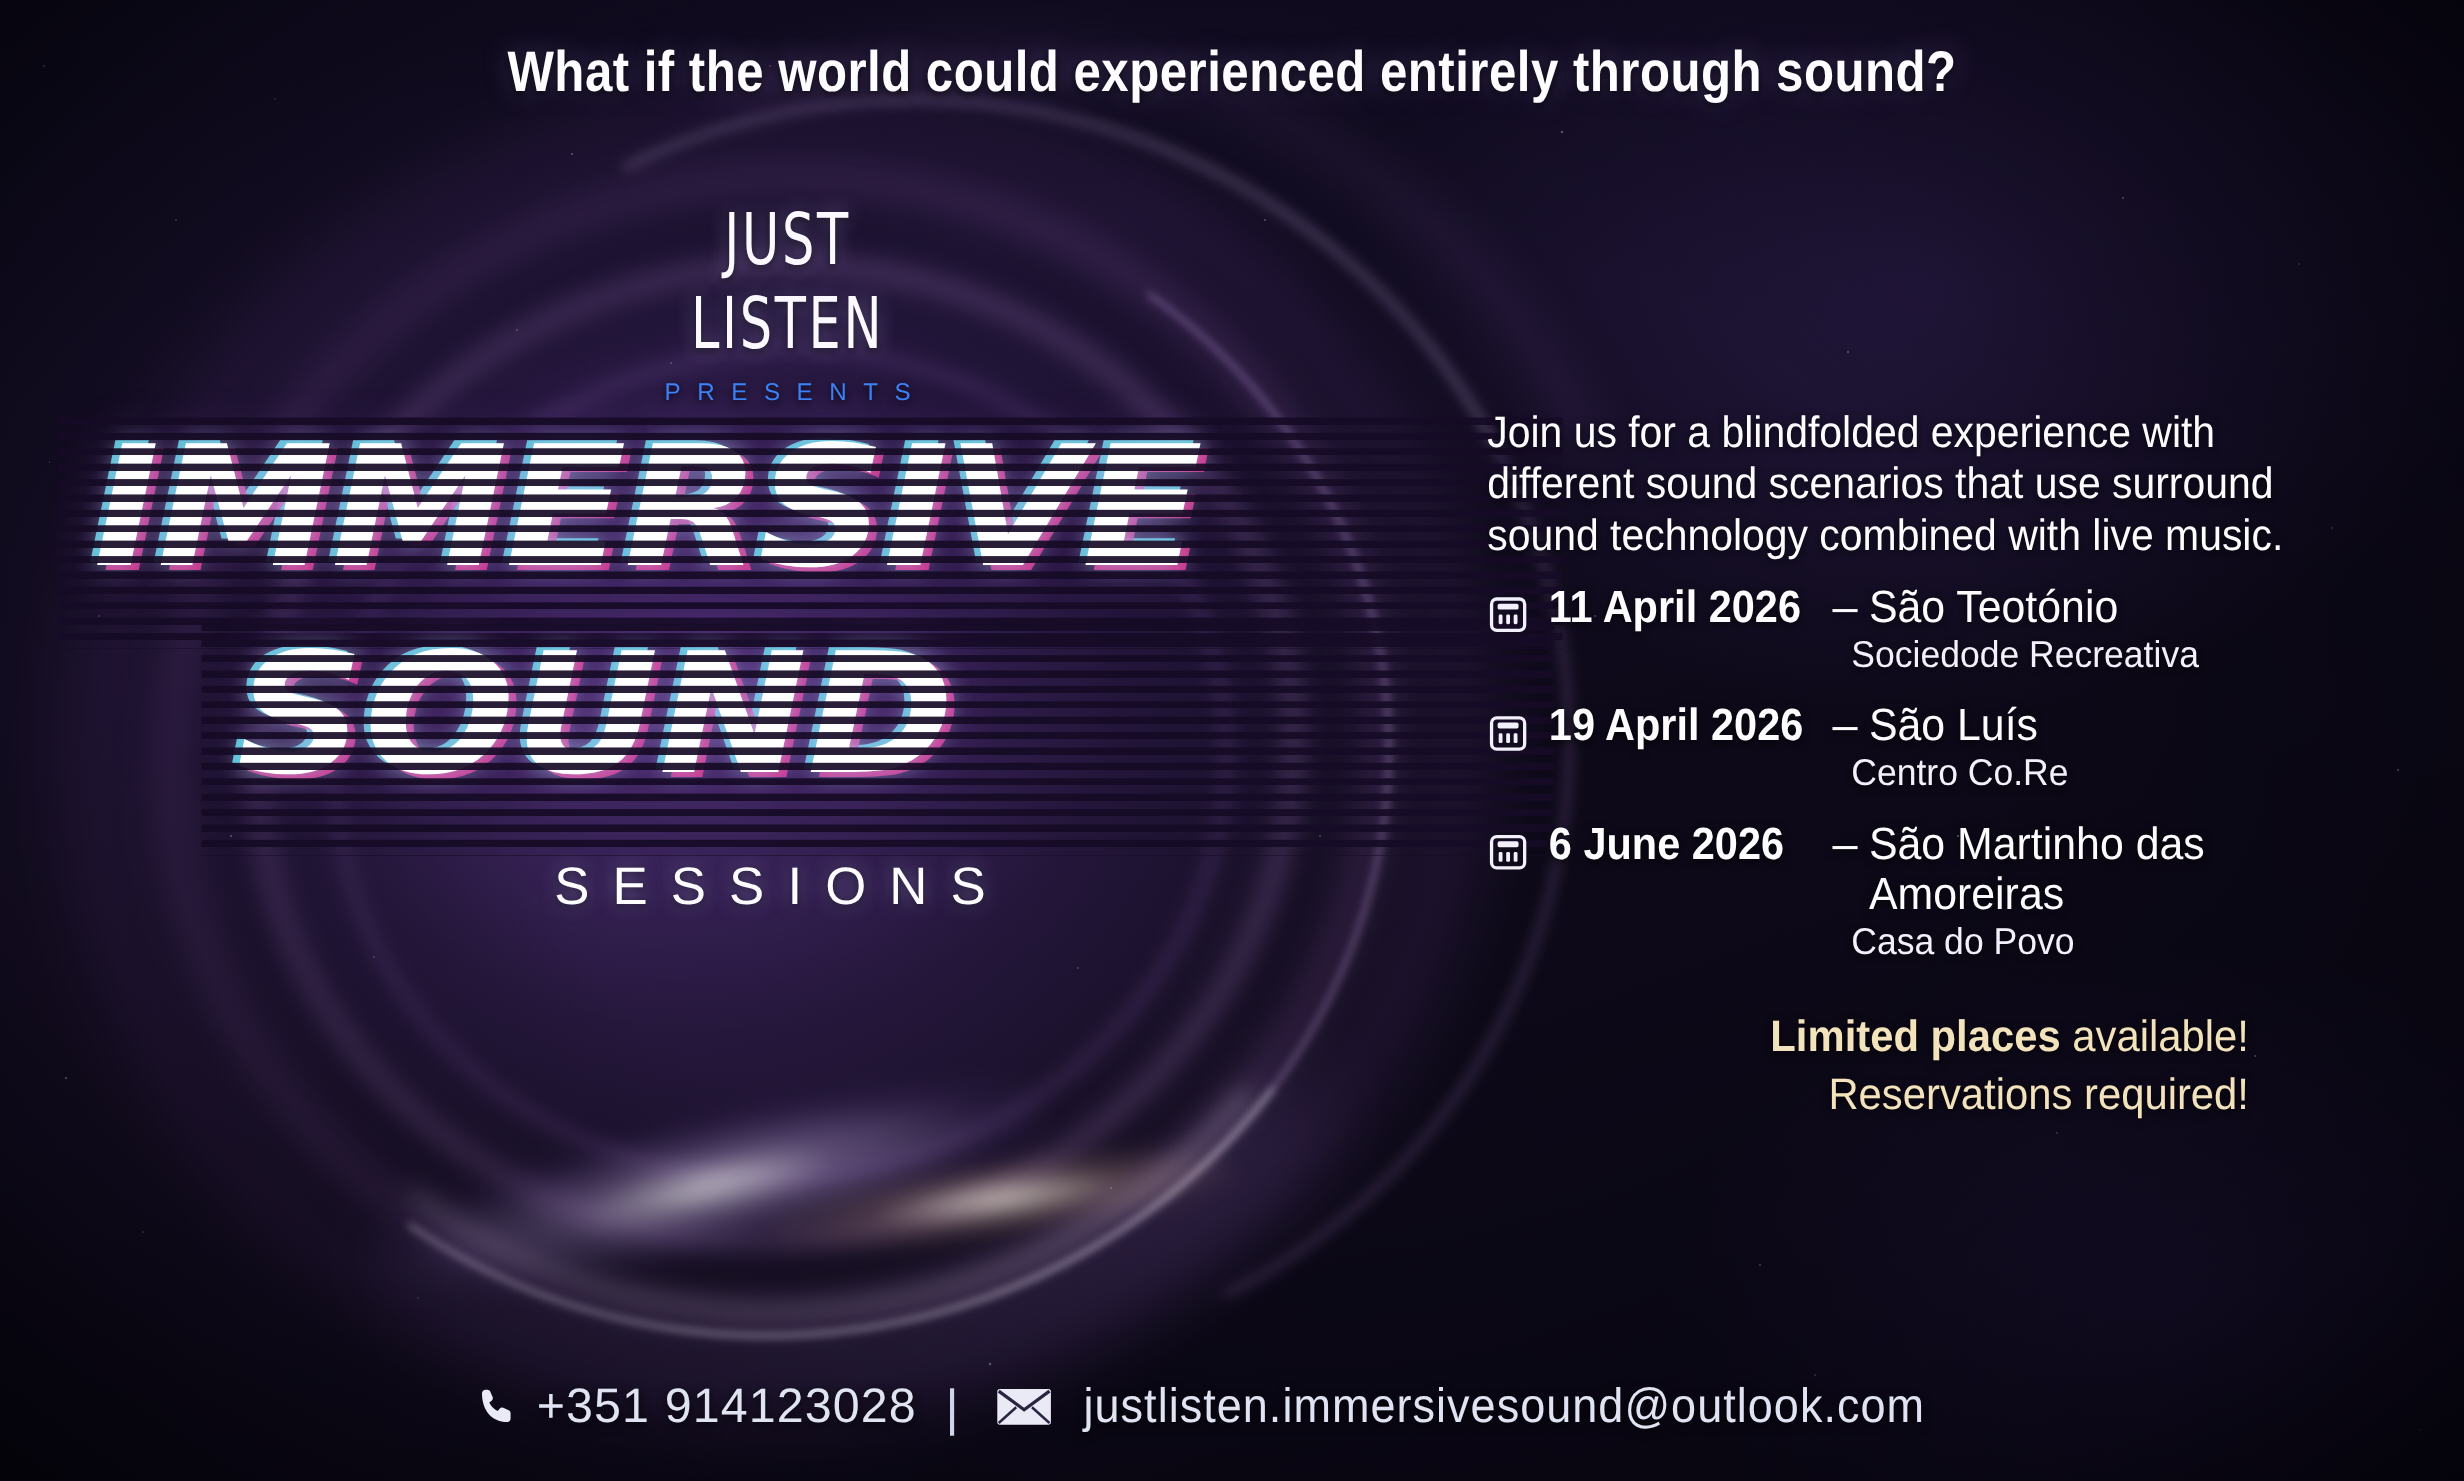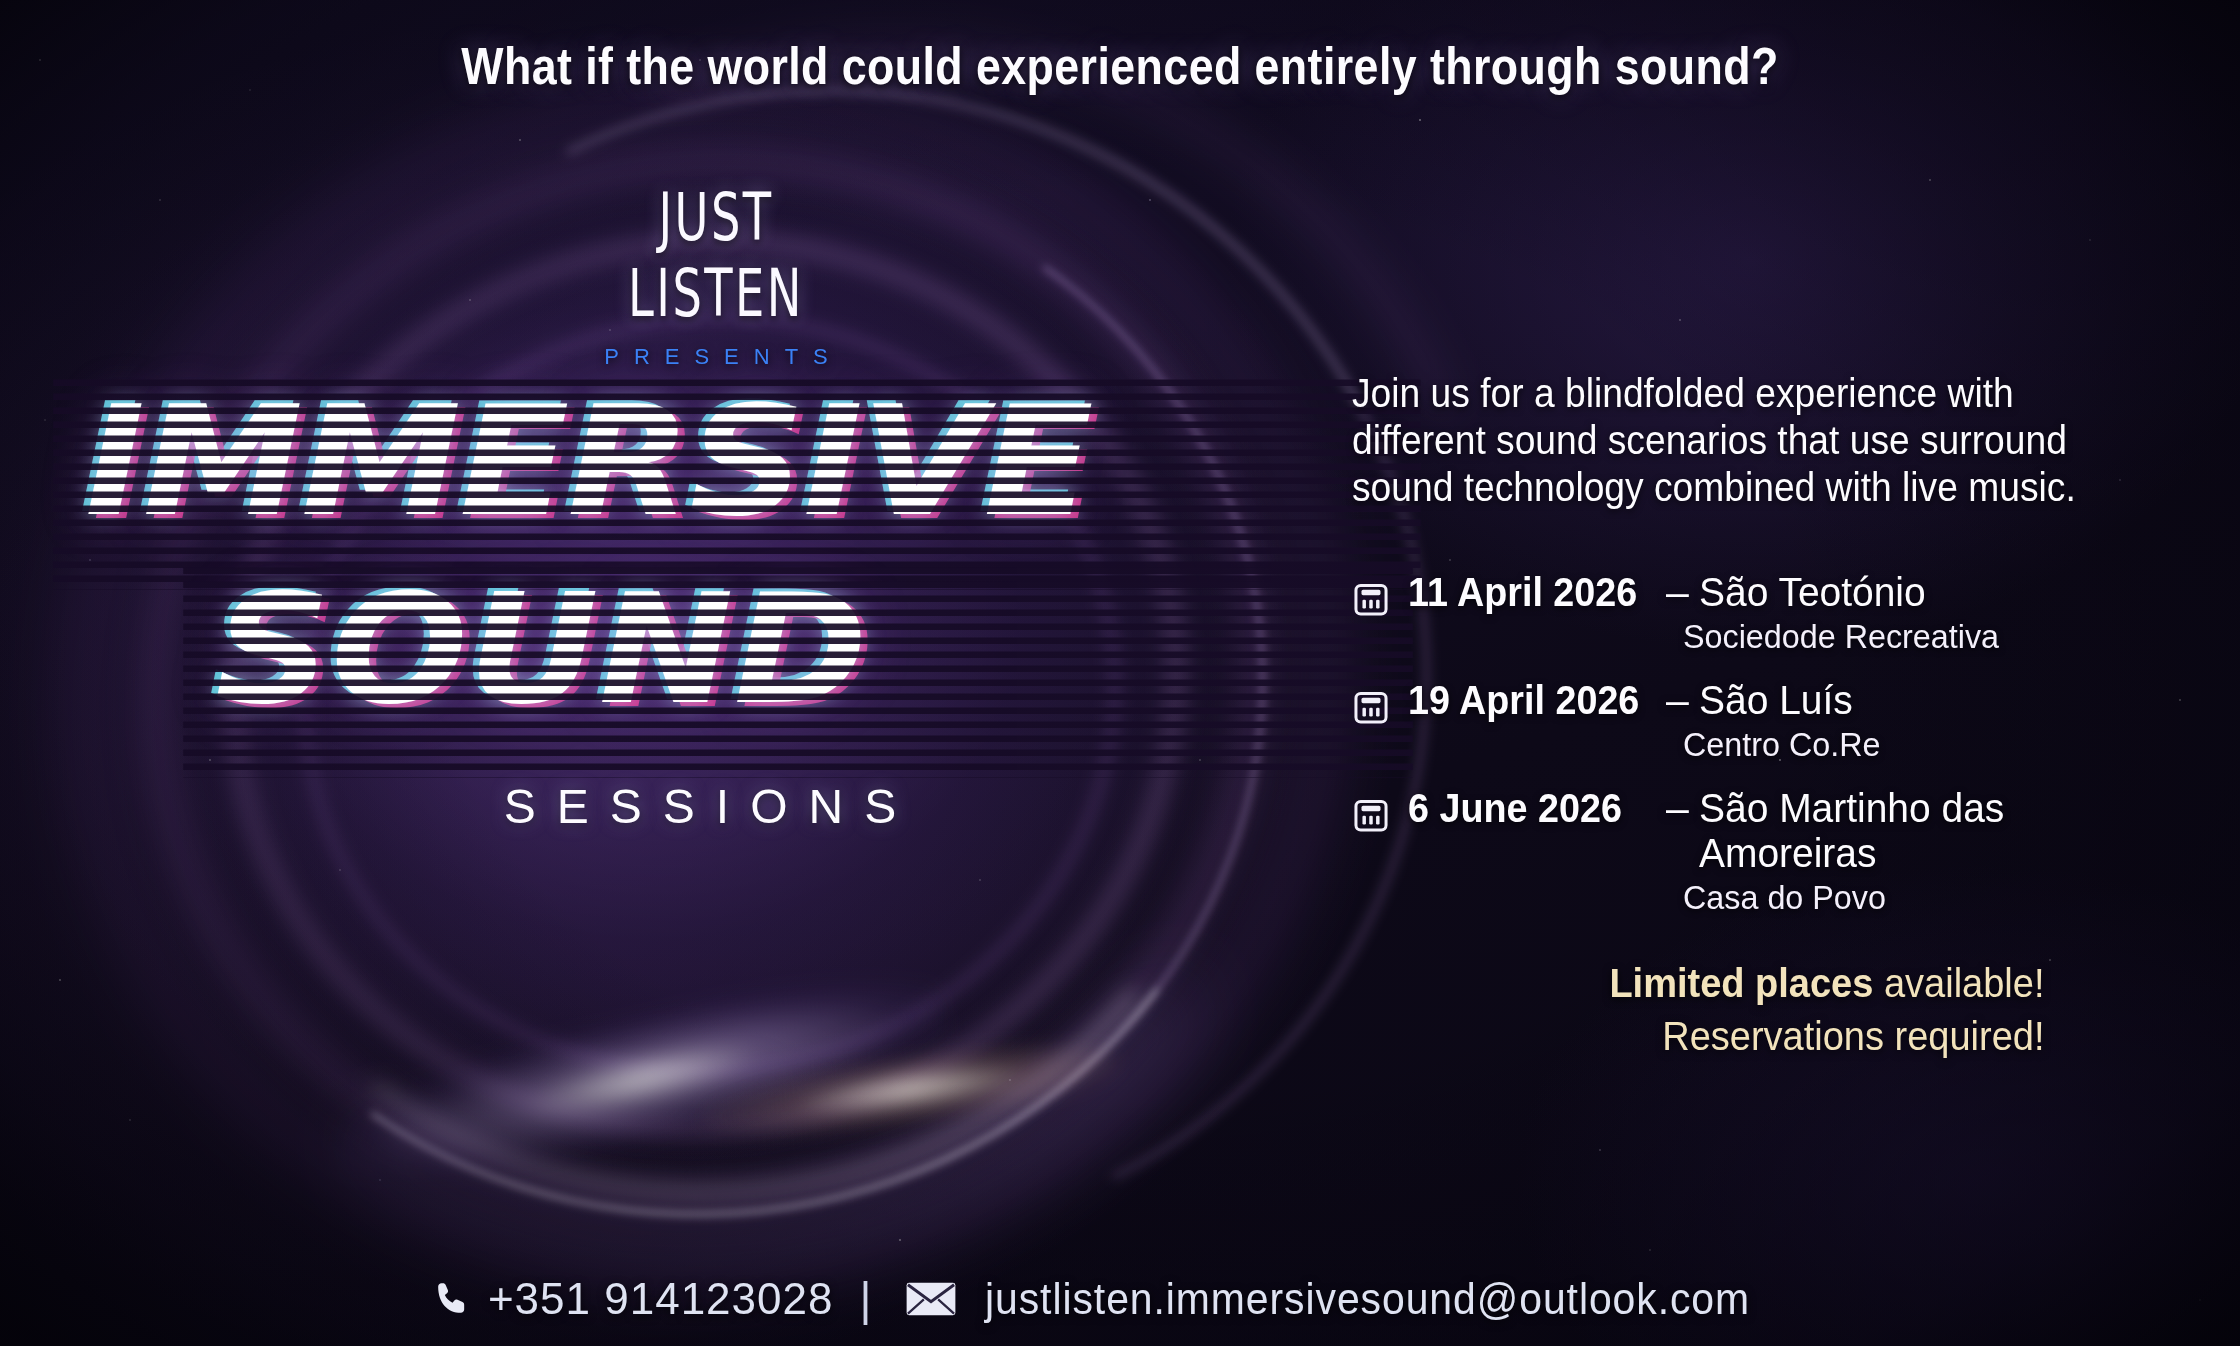--- a/index.html
+++ b/index.html
@@ -284,21 +284,21 @@
   .body-copy{
     font-size:40px;
     line-height:1.18;
     color:#fdfcff;
     font-weight:400;
     transform:scaleX(0.93);
     transform-origin:left top;
     text-shadow:0 2px 8px rgba(0,0,0,0.75);
   }
 
-  .dates{ margin-top:58px; }
+  .dates{ margin-top:17px; }
   .date-row{
     display:flex;
     align-items:flex-start;
     margin-bottom:22px;
   }
   .cal-icon{
     flex:0 0 auto;
     width:38px; height:38px;
     margin-top:10px; margin-right:18px;
   }
@@ -359,21 +359,21 @@
     font-size:40px;
     font-weight:400;
     color:#f2e3bc;
     text-shadow:0 2px 9px rgba(0,0,0,0.8);
     transform:scaleX(0.95);
   }
 
   
   .footer{
     position:absolute;
-    left:0; bottom:20px; width:2240px;
+    left:0; bottom:40px; width:2240px;
     display:flex;
     align-items:center;
     justify-content:center;
     gap:0px;
     color:#e9eaf6;
   }
   .f-phone, .f-mail{ display:flex; align-items:center; }
   .phone-icon{ width:40px; height:40px; margin-right:16px; }
   .mail-icon{ width:52px; height:40px; margin-right:28px; }
   .phone-icon svg, .mail-icon svg{ display:block; width:100%; height:100%; }

